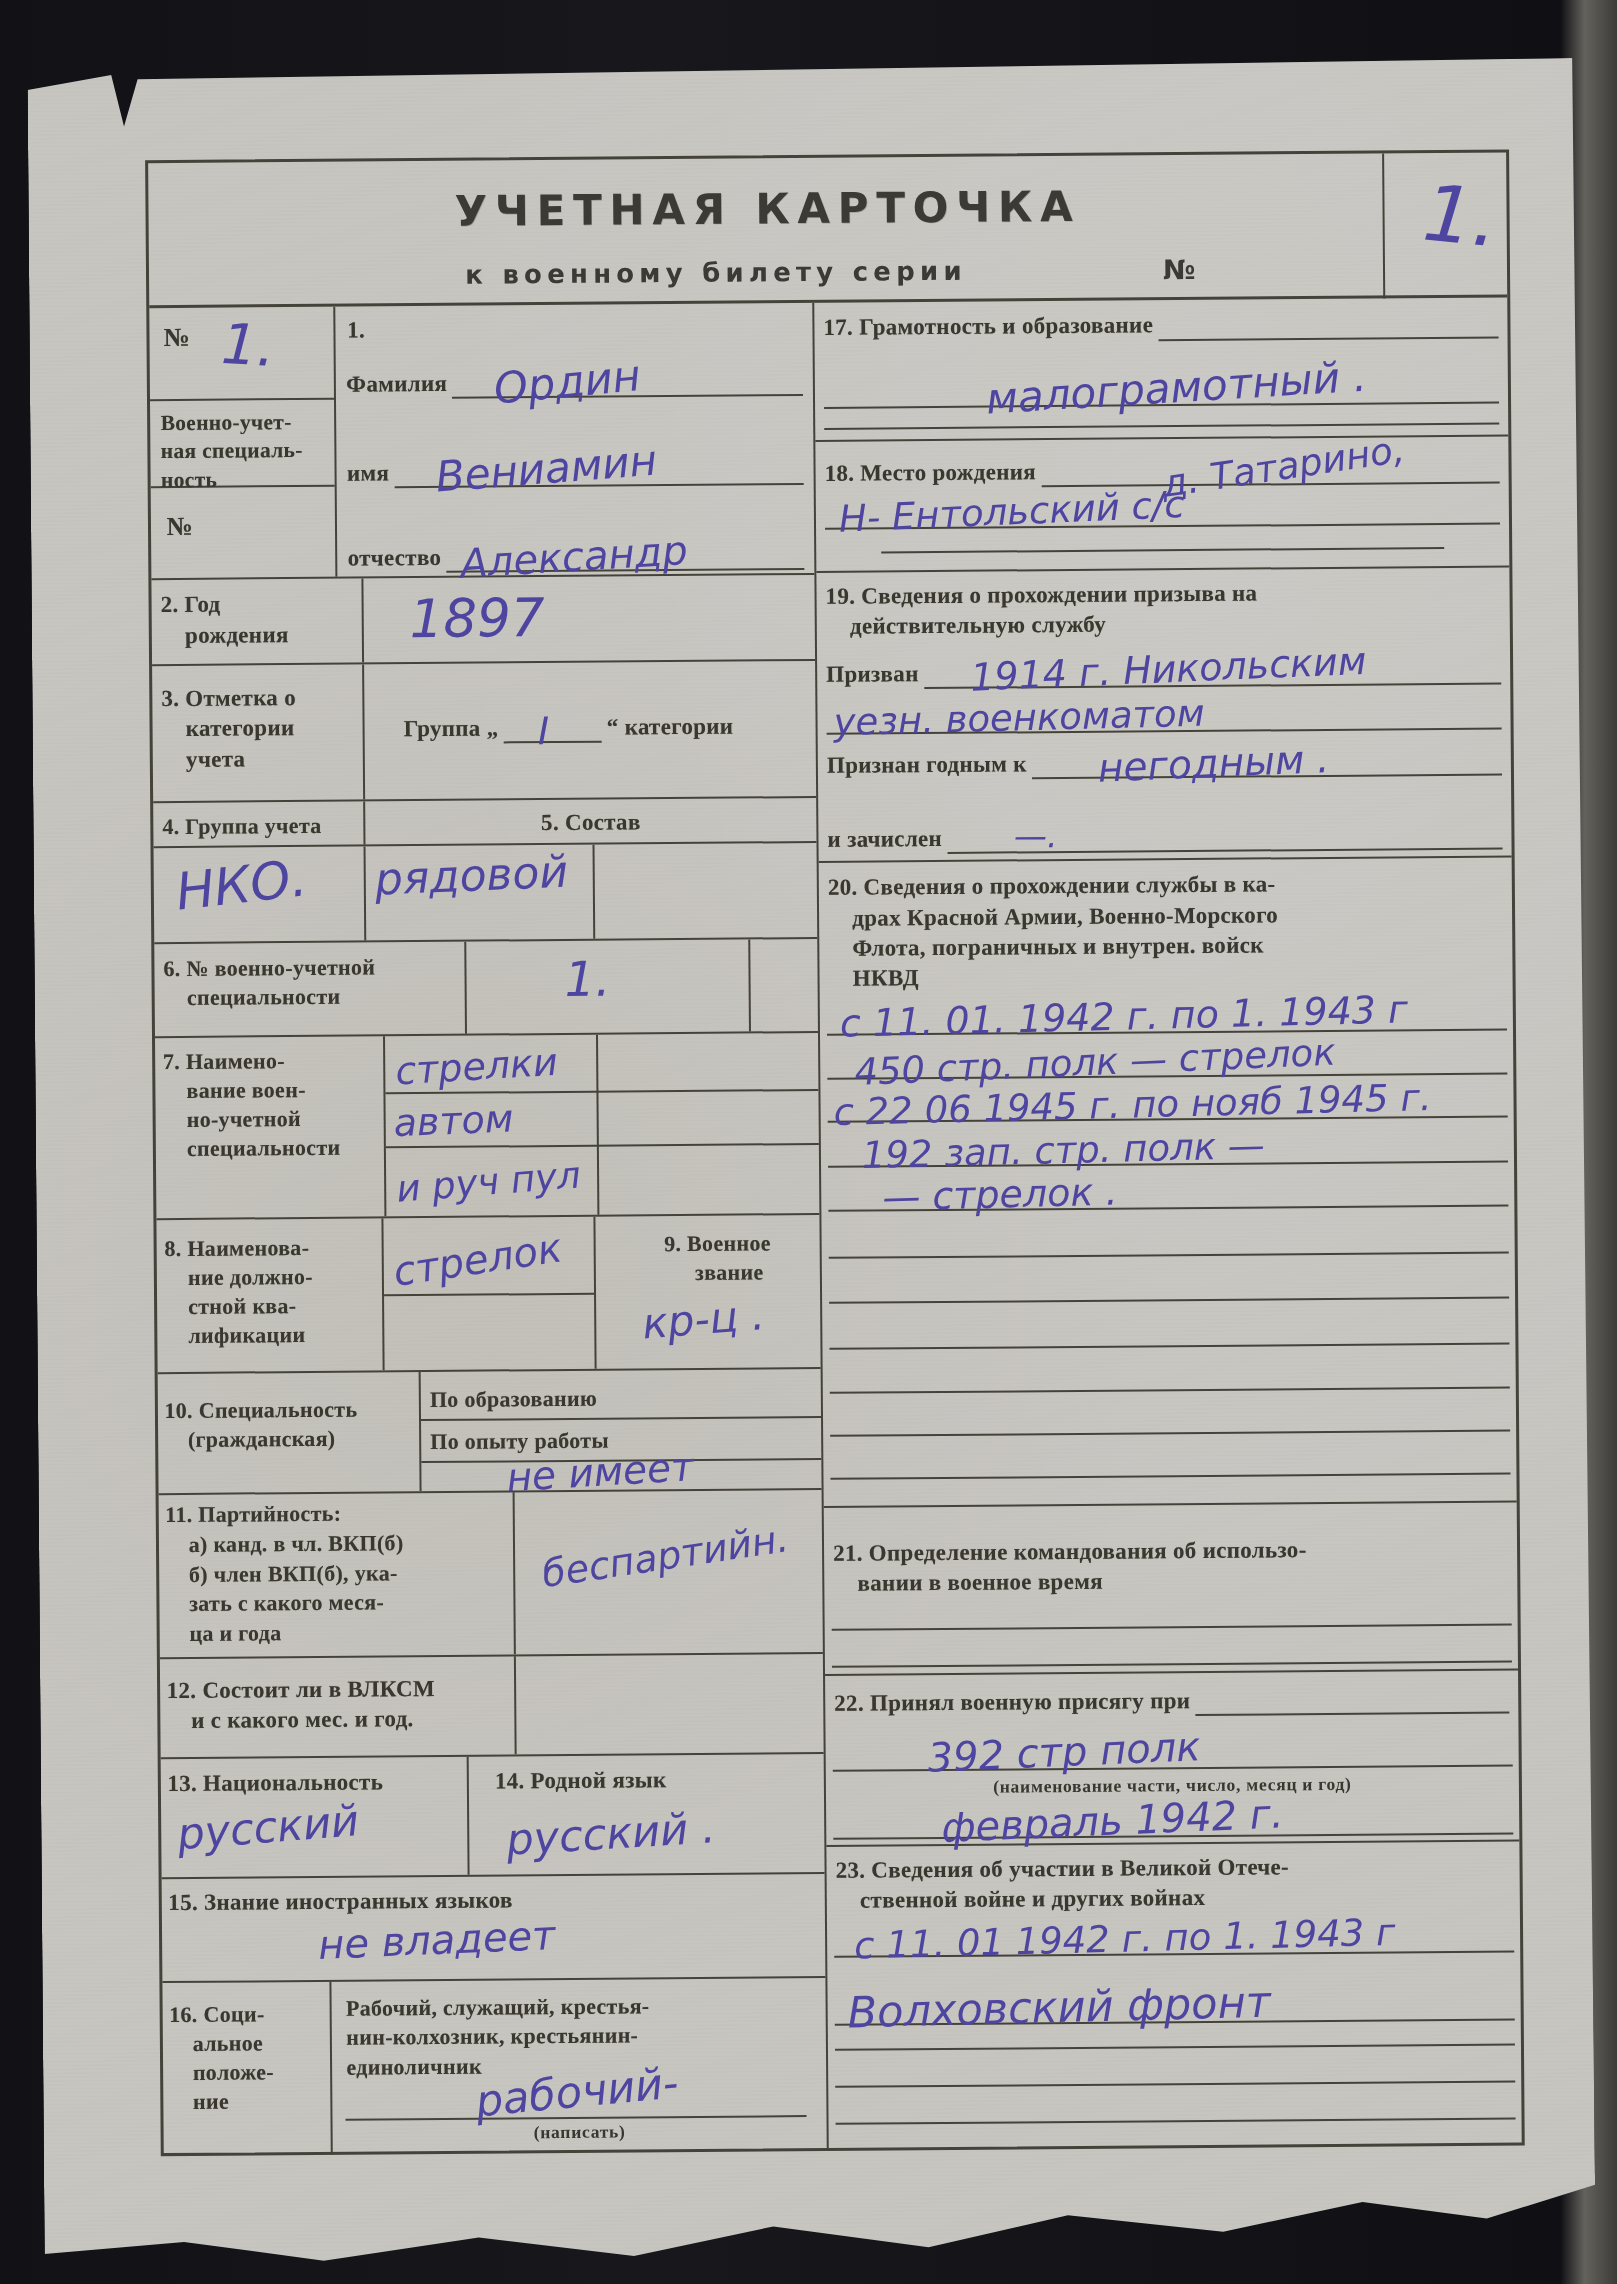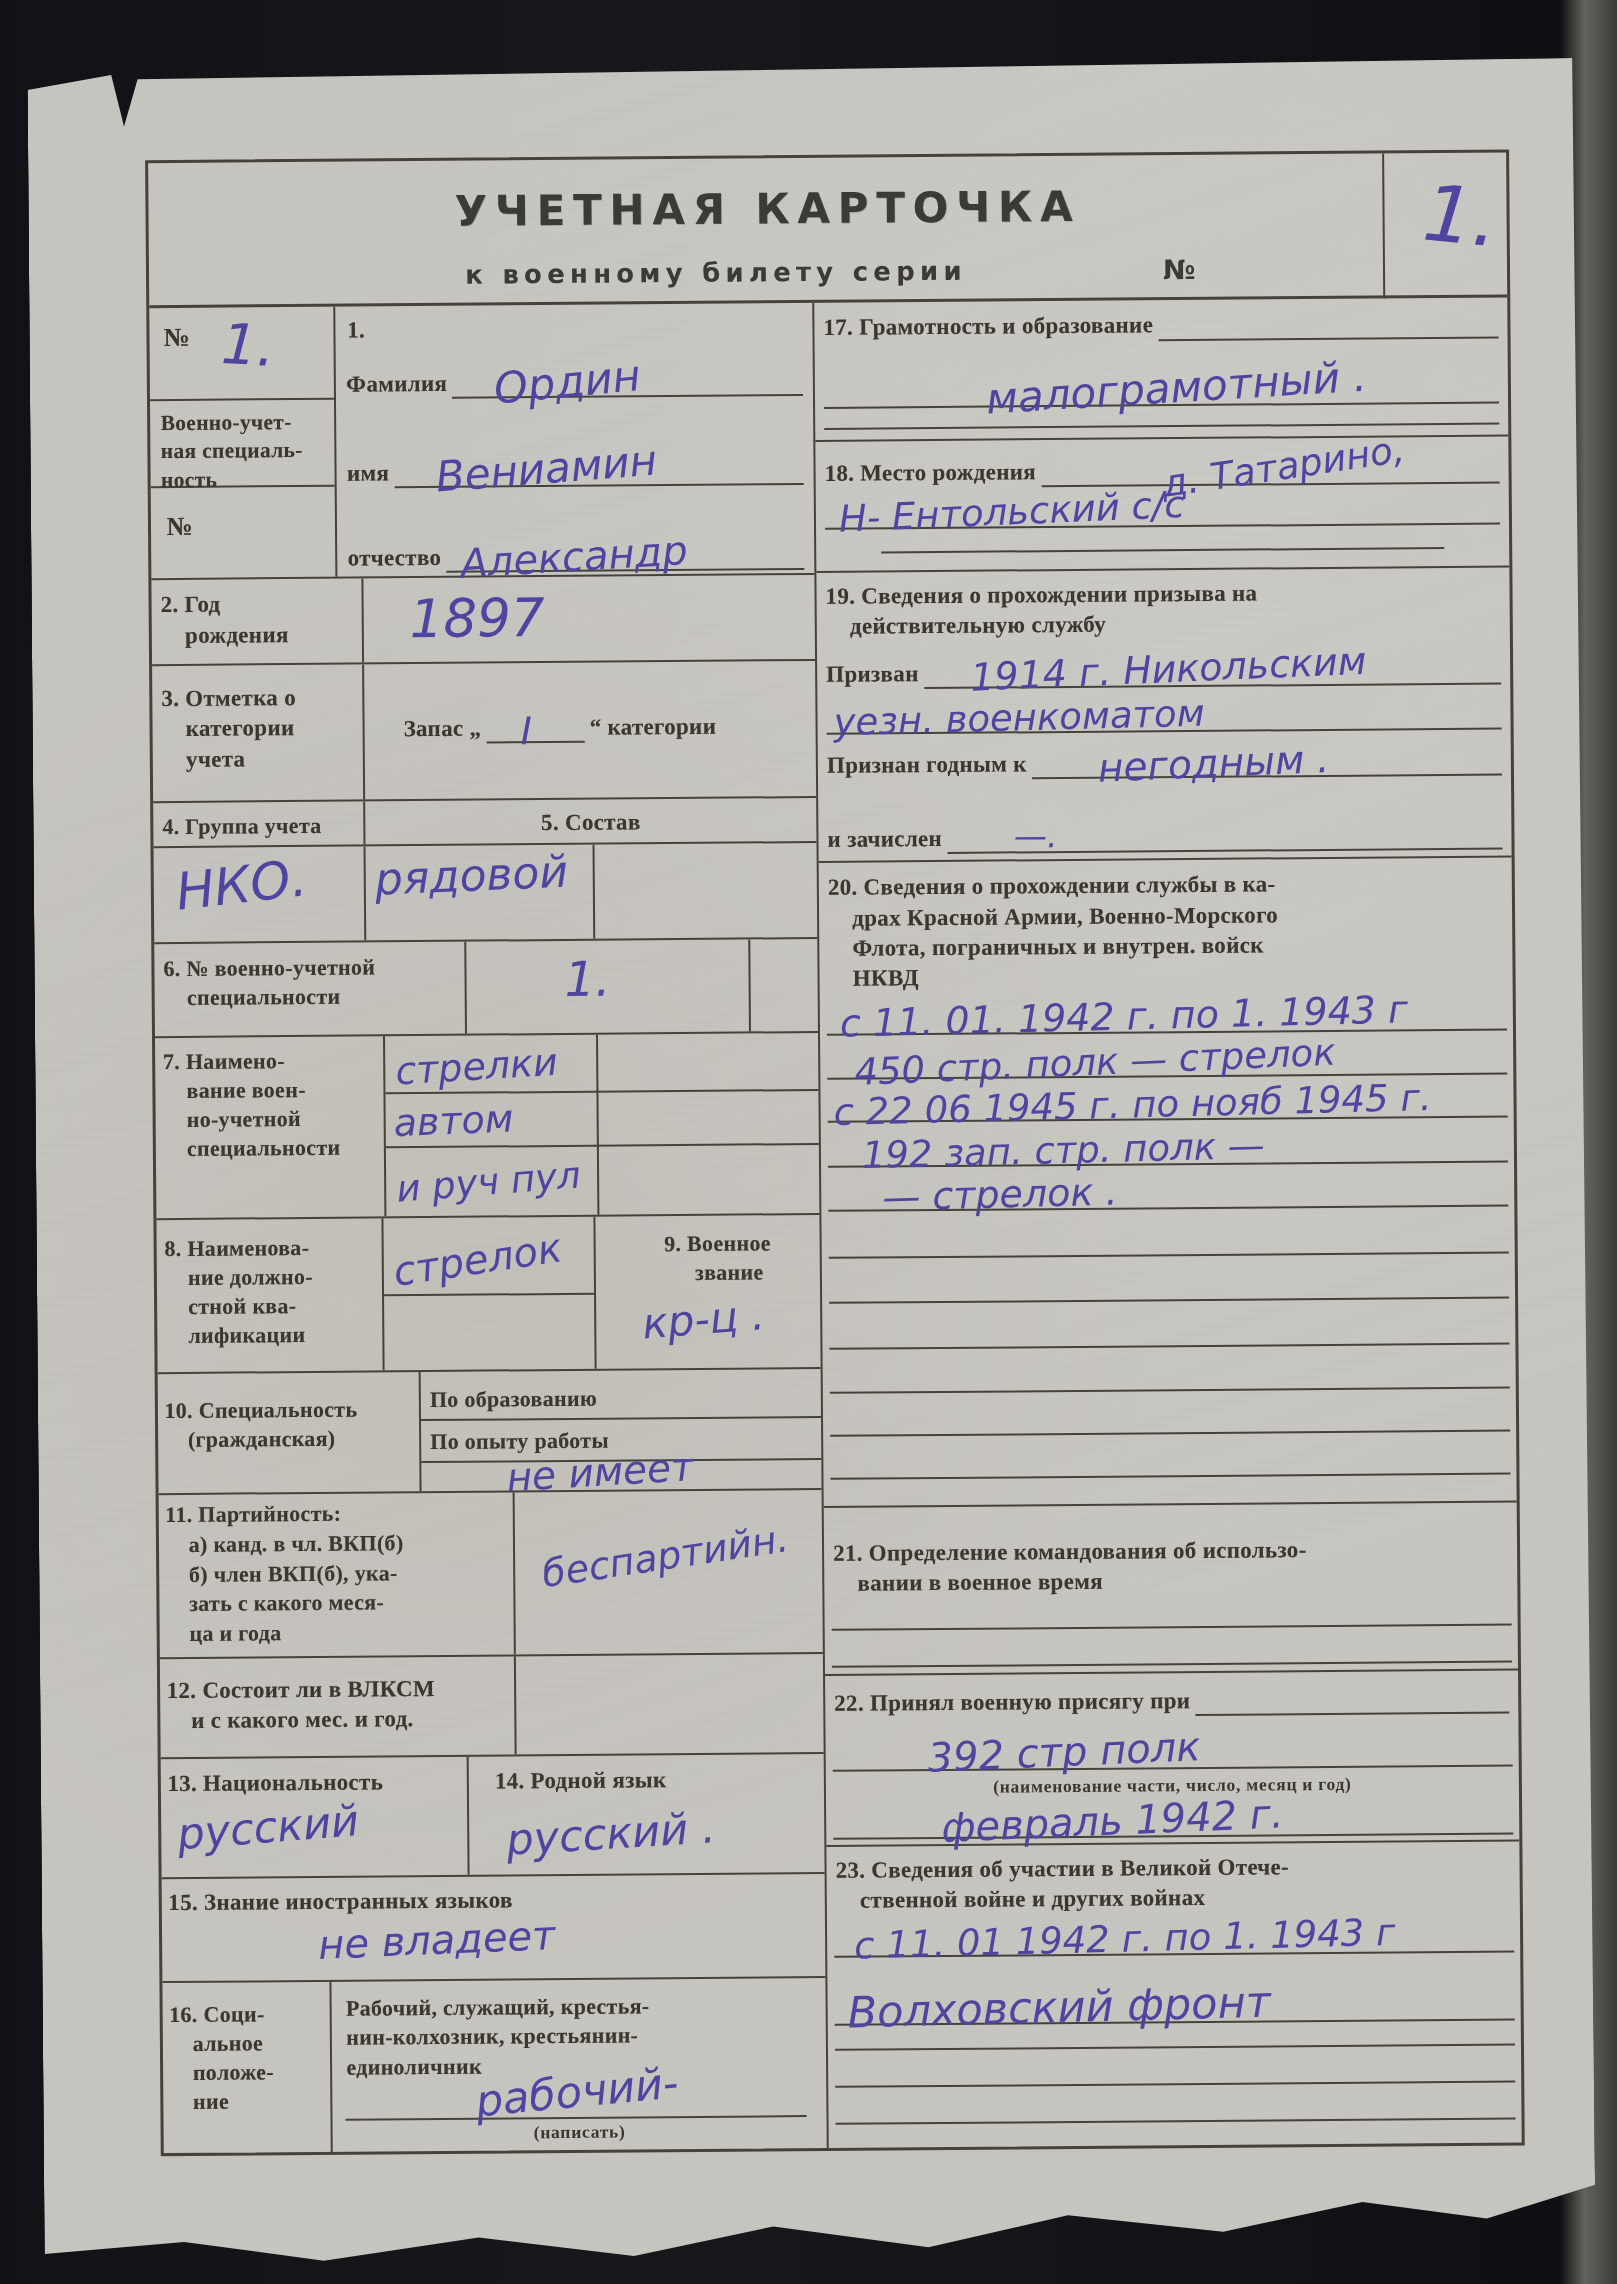--- a/index.html
+++ b/index.html
@@ -109,21 +109,21 @@
           <i class="hw" style="position:absolute;left:46px;top:14.3px;font-size:53px">1897</i>
         </div>
       </div>
 
       <div class="row" style="height:137px">
         <div class="lbl" style="width:212px;border-right:2.6px solid var(--rule);padding:18px 0 0 9px">3. Отметка о
 &nbsp;&nbsp;&nbsp;&nbsp;категории
 &nbsp;&nbsp;&nbsp;&nbsp;учета</div>
         <div style="flex:1;position:relative">
           <div class="fl" style="position:absolute;left:39px;right:26px;top:43px;height:37px">
-            <span class="lbl">Запас „</span>
+            <span class="lbl">Группа „</span>
             <span class="ul" style="flex:0 0 98px">
                     <i class="hw" style="font-size:38px;left:35%;bottom:-9px">I</i>
                   </span>
             <span class="lbl" style="margin-left:5.2px">“ категории</span>
           </div>
         </div>
       </div>
 
       <div class="row" style="height:141px;flex-direction:column">
         <div style="height:45px;display:flex;border-bottom:2px solid var(--rule)">

